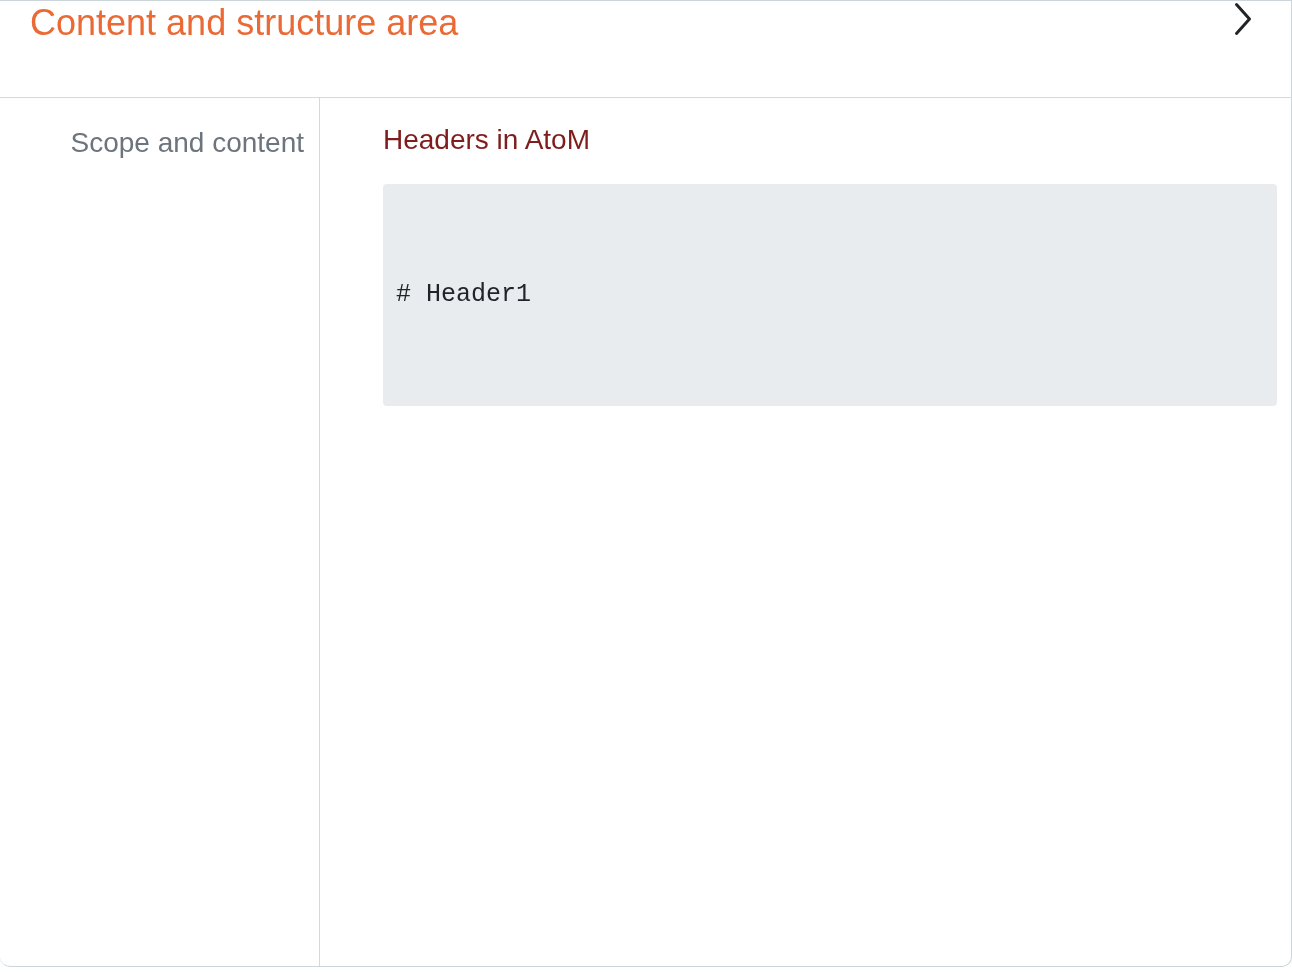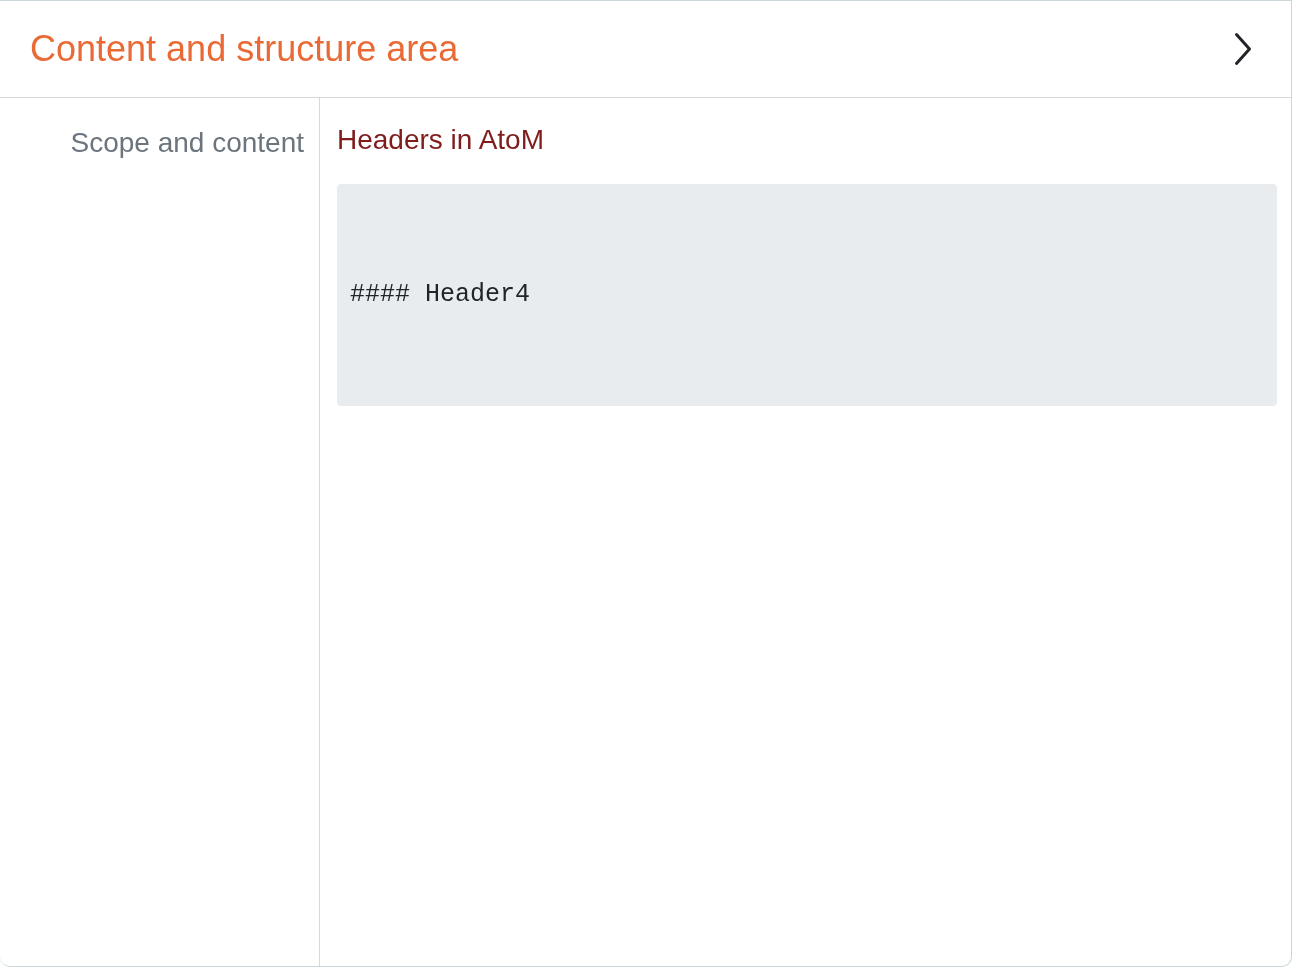--- a/index.html
+++ b/index.html
@@ -20,38 +20,39 @@
     border-bottom-left-radius: 10px;
     border-bottom-right-radius: 10px;
     display: flex;
     flex-direction: column;
     background: #ffffff;
   }
   .accordion-header {
     height: 97px;
     flex: 0 0 97px;
     display: flex;
-    align-items: center;
+    align-items: flex-start;
     justify-content: space-between;
     padding: 0 38px 0 30px;
     border-bottom: 1px solid #d4d9dd;
     background: #ffffff;
     cursor: pointer;
   }
   .accordion-title {
     font-size: 36px;
     font-weight: 400;
     color: #ea6a35;
     line-height: 1.2;
   }
   .chevron { display: flex; align-items: center; }
   .panel-body {
     flex: 1;
     display: flex;
     min-height: 0;
+    gap: 46px;
   }
   .label-col {
     width: 320px;
     flex: 0 0 320px;
     border-right: 1px solid #d4d9dd;
     padding: 27px 15px 0 10px;
     text-align: right;
   }
   .field-label {
     font-size: 28px;
@@ -98,18 +99,18 @@
 
     <div class="label-col">
       <span class="field-label">Scope and content</span>
     </div>
 
     <div class="content-col">
 
       <div class="intro-text">Headers in AtoM</div>
 
       <div class="code-block">
-        <div>#### Header4</div>
+        <div># Header1</div>
       </div>
 
     </div>
   </div>
 </div>
 
 </body></html>

